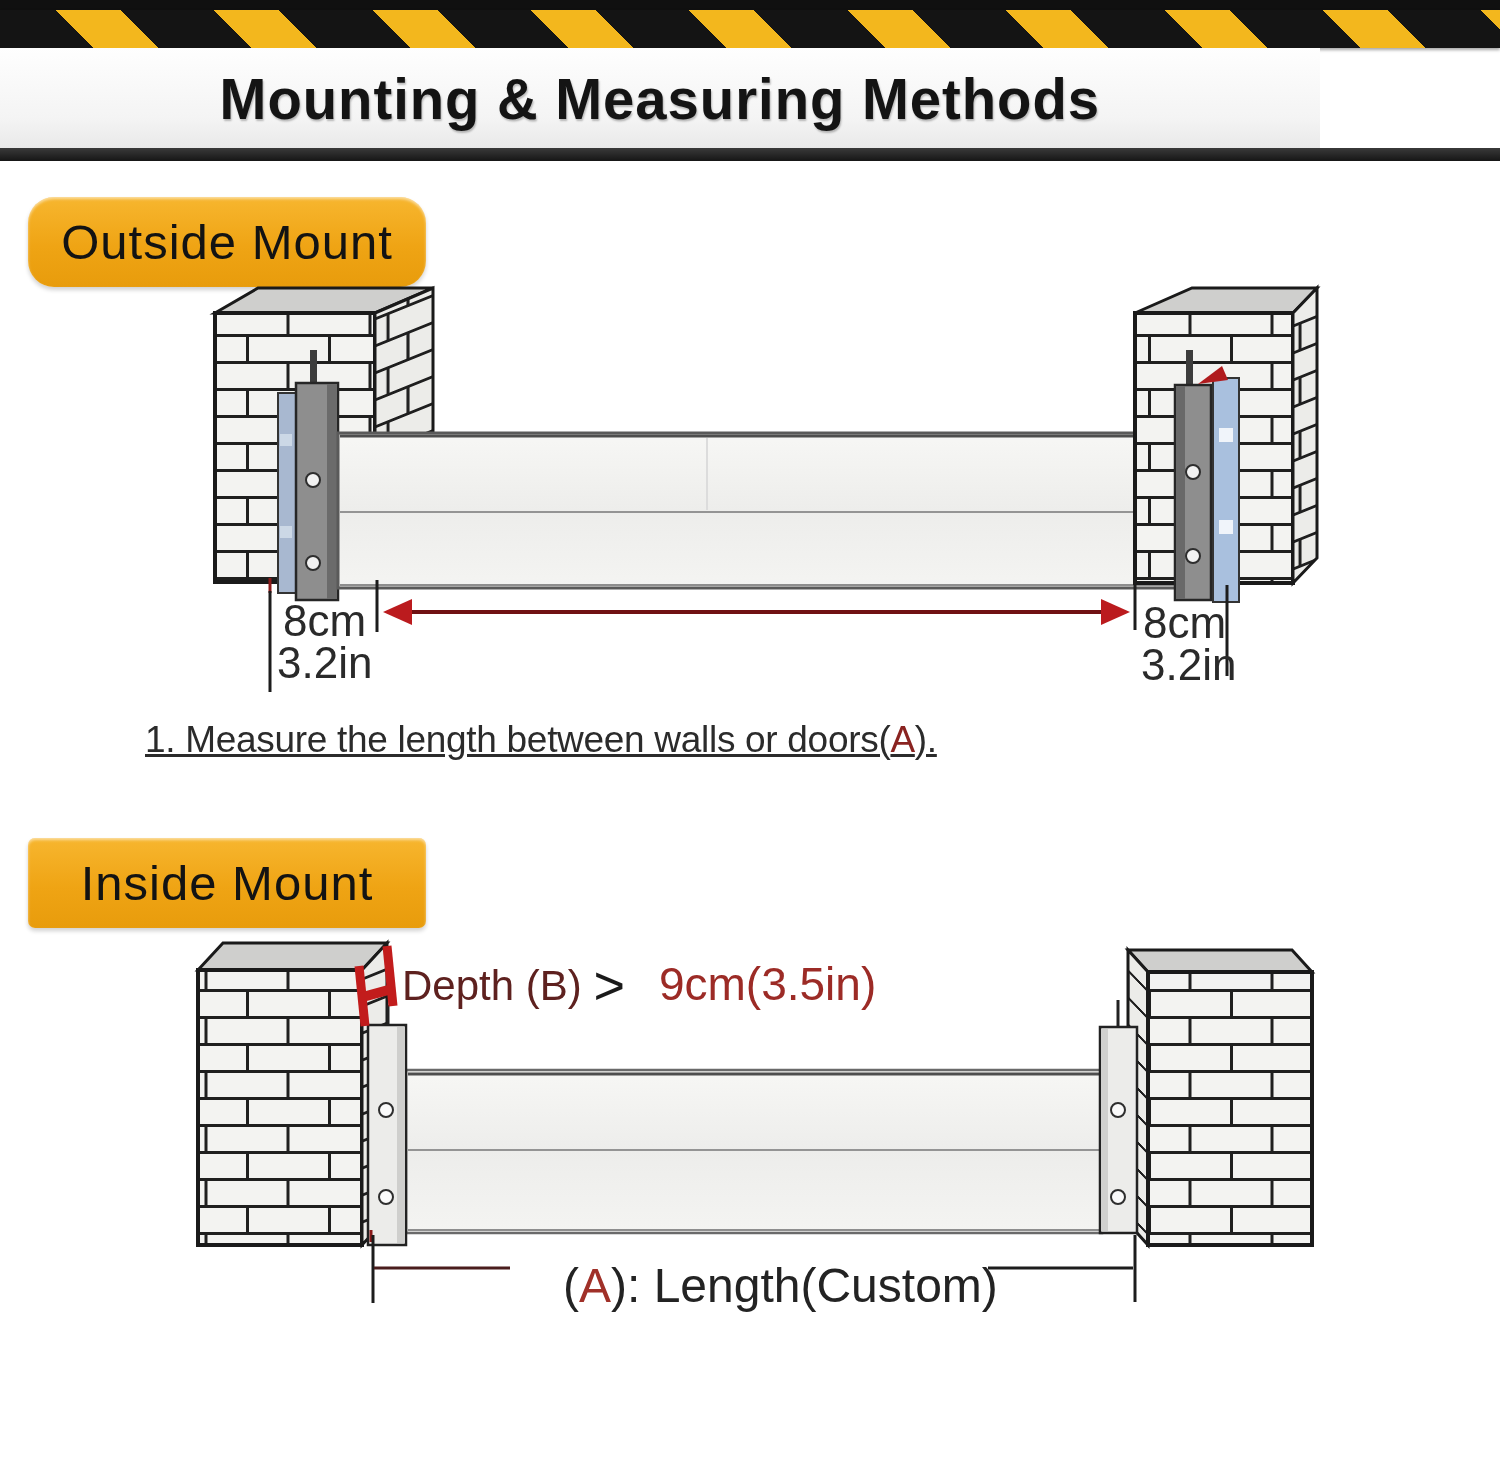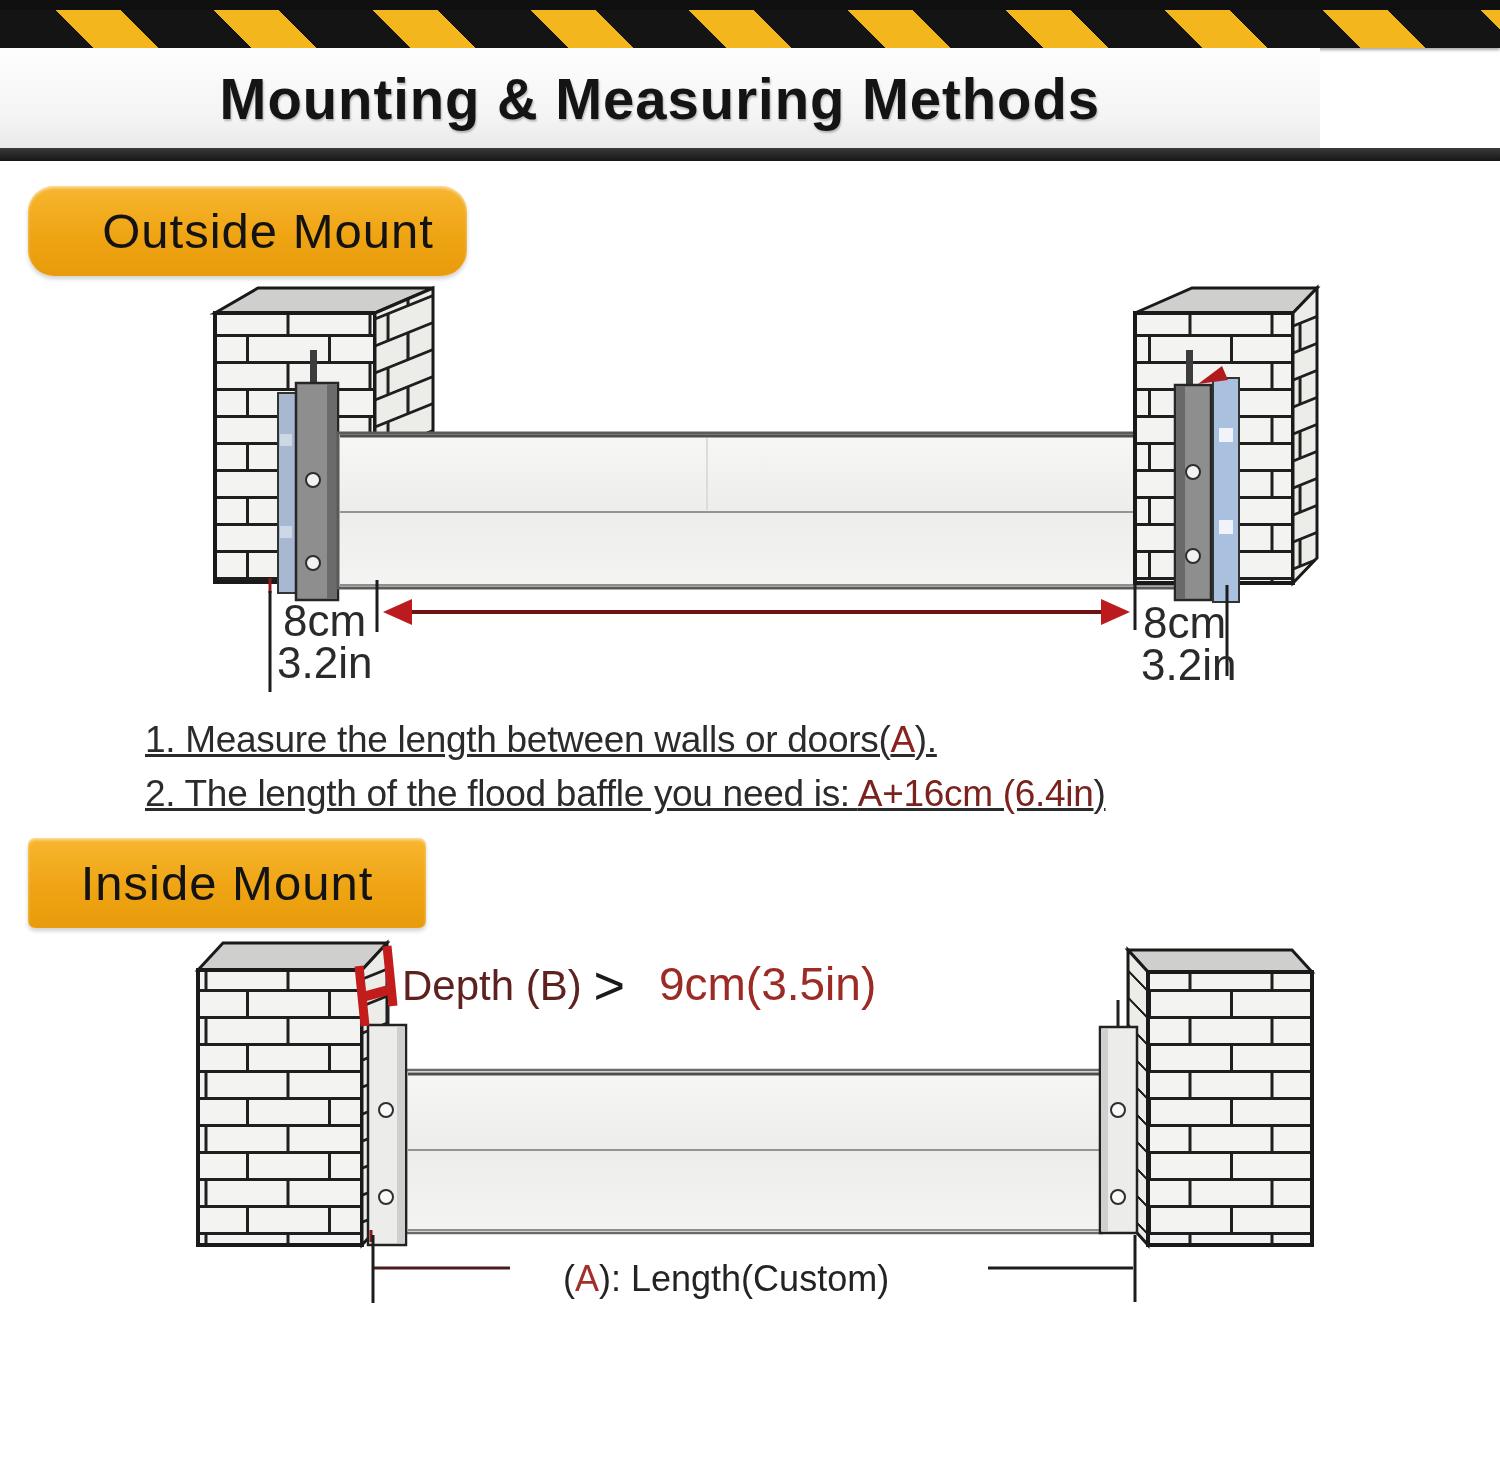--- a/index.html
+++ b/index.html
@@ -19,42 +19,42 @@
                 text-shadow:1px 2px 2px rgba(0,0,0,.25);}
   .darkbar{position:absolute;left:0;top:148px;width:1500px;height:13px;
            background:linear-gradient(180deg,#3a3a3a,#161616);}
 
   
   .badge{position:absolute;width:398px;height:90px;border-radius:26px;
          background:linear-gradient(180deg,#f7b62f 0%,#efa414 55%,#e89c0c 100%);
          box-shadow:inset 0 2px 3px rgba(255,255,255,.55), 0 3px 4px rgba(0,0,0,.18);
          display:flex;align-items:center;justify-content:center;
          font-size:49px;color:#131313;letter-spacing:1px;}
-  #badge-outside{left:28px;top:186px;padding-left:41px;}
+  #badge-outside{left:28px;top:197px;}
   #badge-inside{left:28px;top:838px;border-radius:7px;}
 
   
   .diag{position:absolute;left:0;}
   #svg-outside{top:280px;}
   #svg-inside{top:935px;}
 
   
   .lbl{position:absolute;white-space:nowrap;color:#232323;}
   .dim{font-size:44px;color:#2a2a2a;}
   .a-red{font-size:47px;font-weight:700;color:#d01c1c;}
   .maroon{color:#7a221d;}
   .deep-maroon{color:#5e211f;}
   .bright-maroon{color:#9c2b26;margin-left:36px;}
   .amaroon{color:#8a2320;}
   .instr{position:absolute;white-space:nowrap;font-size:37px;color:#2b2b2b;letter-spacing:-0.3px;text-decoration:underline;}
   #lbl-arrow{font-size:40px;}
   #lbl-depth{font-size:42px;}
   #lbl-depth .gt{font-size:54px;color:#1a1a1a;vertical-align:-4px;letter-spacing:-2px;}
   #lbl-depth .val{font-size:46px;}
-  #lbl-length{font-size:36px;}
+  #lbl-length{font-size:48px;}
   #lbl-length .a{color:#a03028;}
 </style>
 </head>
 <body>
 
 <div id="page">
 
   <div class="topbar"></div>
   <div class="caution"></div>
   <div class="titleband">
@@ -146,23 +146,20 @@
   </svg>
 
   <div class="lbl dim" style="left:283px;top:596px;">8cm</div>
   <div class="lbl dim" style="left:277px;top:638px;">3.2in</div>
   <div class="lbl dim" style="left:1143px;top:598px;">8cm</div>
   <div class="lbl dim" style="left:1141px;top:640px;">3.2in</div>
 
   <div class="instr" style="left:145px;top:719px;">
     <span>1. Measure the length between walls or doors(</span><span class="amaroon">A</span><span>).</span>
   </div>
-  <div class="instr" style="left:145px;top:773px;">
-    <span>2. The length of the flood baffle you need is: </span><span class="maroon">A+16cm (6.4in</span><span>)</span>
-  </div>
 
   <svg id="svg-inside" class="diag" width="1500" height="380" viewBox="0 0 1500 380">
     <defs>
       <pattern id="brick2" width="82" height="54" patternUnits="userSpaceOnUse">
         <rect width="82" height="54" fill="#f3f3f1"></rect>
         <path d="M0 1.5 H82 M0 28.5 H82 M1.5 0 V27 M42 27 V54" stroke="#1f1f1f" stroke-width="3" fill="none"></path>
       </pattern>
       <pattern id="side2" width="48" height="54" patternUnits="userSpaceOnUse" patternTransform="skewY(-22)">
         <rect width="48" height="54" fill="#ecece9"></rect>
         <path d="M0 1.5 H48 M0 28.5 H48 M24 0 V27 M4 27 V54" stroke="#1f1f1f" stroke-width="3" fill="none"></path>

